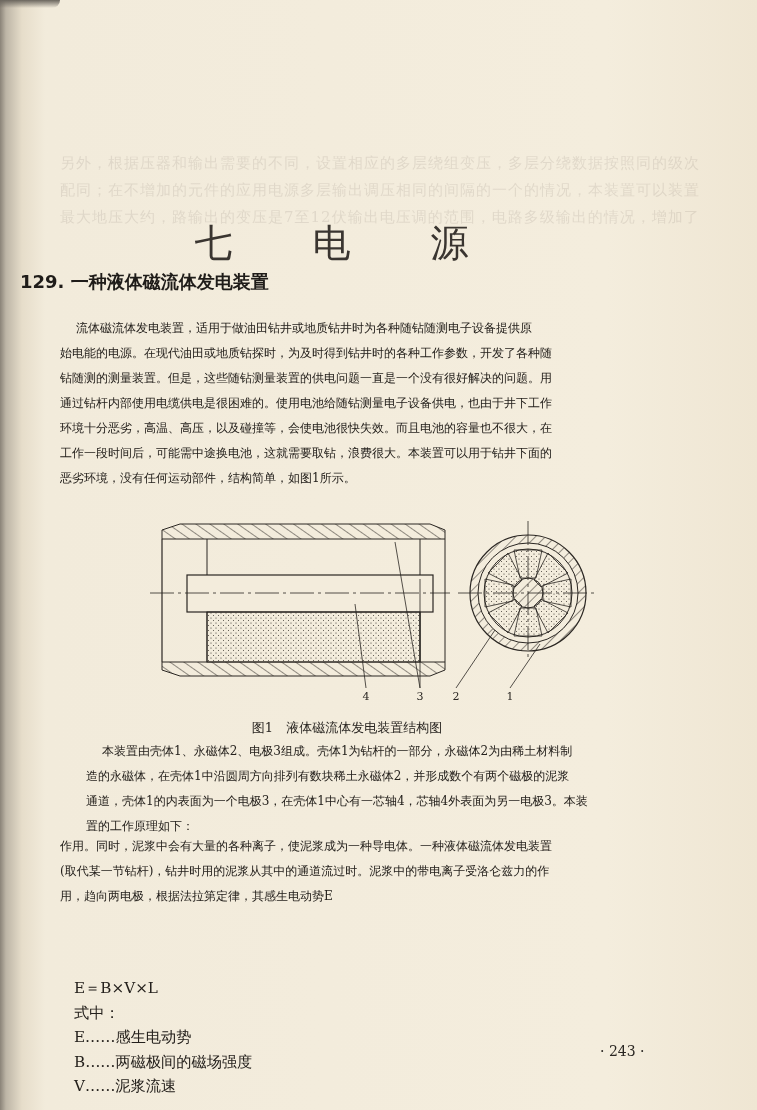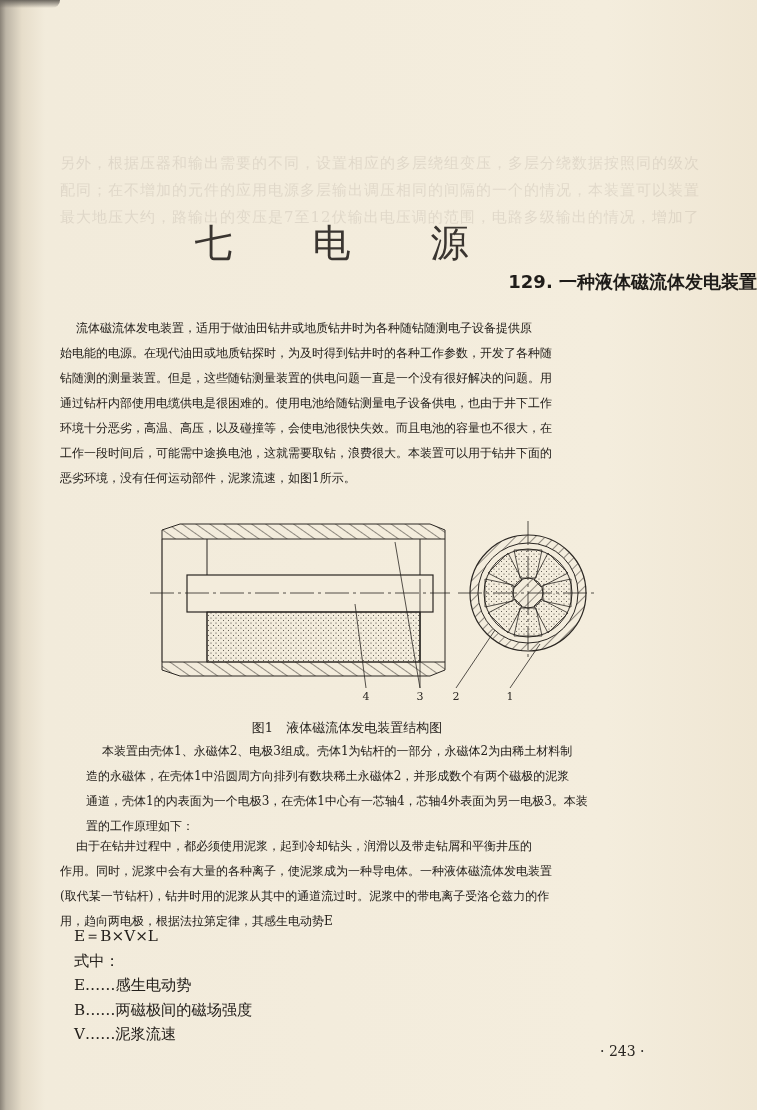--- a/index.html
+++ b/index.html
@@ -23,40 +23,40 @@
       position: absolute; left: 60px; width: 640px;
       color: rgba(110,100,90,0.14);
       font-size: 15px; line-height: 27px; letter-spacing: 1px;
       white-space: nowrap; overflow: hidden;
     }
     .chapter-title {
       position: absolute; left: 0; top: 218px; width: 697px; text-align: center;
       font-size: 38px; letter-spacing: 34px; color: #3a3530; font-weight: normal;
     }
     .section-title {
-      position: absolute; left: 0; top: 270px; width: 757px; text-align: right;
+      position: absolute; left: 0; top: 270px; width: 757px; text-align: left;
       font-family: "DejaVu Sans", "Liberation Sans", sans-serif;
       font-size: 18px; font-weight: bold; color: #1f1c19;
       padding-left: 20px; box-sizing: border-box;
     }
     .para {
       position: absolute; left: 60px; width: 640px;
       font-size: 12px; line-height: 25px; text-align: justify;
       color: #24201c;
     }
     .para .ln { display: block; white-space: nowrap; }
     .figure {
       position: absolute; left: 150px; top: 512px; width: 460px; height: 190px;
     }
     .caption {
       position: absolute; left: 0; top: 719px; width: 675px; text-align: center;
       font-size: 13px; color: #2a2622; padding-left: 19px; box-sizing: border-box;
     }
     .formula-block {
-      position: absolute; left: 74px; top: 924px; width: 400px;
+      position: absolute; left: 74px; top: 976px; width: 400px;
       font-size: 15.2px; line-height: 24.5px; color: #24201c;
     }
     .formula-block .ln { display: block; white-space: nowrap; }
     .page-number {
       position: absolute; left: 600px; top: 1043px; font-size: 14px; color: #2a2622;
     }
   </style>
 </head>
 <body>
 
@@ -77,21 +77,21 @@
 
   <div class="section-title">129. 一种液体磁流体发电装置</div>
 
   <div class="para" style="top:316px;">
     <span class="ln" style="padding-left:16px;">流体磁流体发电装置，适用于做油田钻井或地质钻井时为各种随钻随测电子设备提供原</span>
     <span class="ln">始电能的电源。在现代油田或地质钻探时，为及时得到钻井时的各种工作参数，开发了各种随</span>
     <span class="ln">钻随测的测量装置。但是，这些随钻测量装置的供电问题一直是一个没有很好解决的问题。用</span>
     <span class="ln">通过钻杆内部使用电缆供电是很困难的。使用电池给随钻测量电子设备供电，也由于井下工作</span>
     <span class="ln">环境十分恶劣，高温、高压，以及碰撞等，会使电池很快失效。而且电池的容量也不很大，在</span>
     <span class="ln">工作一段时间后，可能需中途换电池，这就需要取钻，浪费很大。本装置可以用于钻井下面的</span>
-    <span class="ln">恶劣环境，没有任何运动部件，泥浆流速，如图1所示。</span>
+    <span class="ln">恶劣环境，没有任何运动部件，结构简单，如图1所示。</span>
   </div>
 
   <div class="figure">
     <svg width="460" height="190" viewBox="0 0 460 190">
       <defs>
         <pattern id="hatch" width="8" height="8" patternUnits="userSpaceOnUse" patternTransform="rotate(-55)">
           <line x1="0" y1="0" x2="0" y2="8" stroke="#2a2622" stroke-width="1"></line>
         </pattern>
         <pattern id="hatch2" width="7" height="7" patternUnits="userSpaceOnUse" patternTransform="rotate(45)">
           <line x1="0" y1="0" x2="0" y2="7" stroke="#2a2622" stroke-width="1"></line>
@@ -155,21 +155,20 @@
   <div class="caption">图1　液体磁流体发电装置结构图</div>
 
   <div class="para" style="top:739px;margin-left:26px;">
     <span class="ln" style="padding-left:16px;">本装置由壳体1、永磁体2、电极3组成。壳体1为钻杆的一部分，永磁体2为由稀土材料制</span>
     <span class="ln">造的永磁体，在壳体1中沿圆周方向排列有数块稀土永磁体2，并形成数个有两个磁极的泥浆</span>
     <span class="ln">通道，壳体1的内表面为一个电极3，在壳体1中心有一芯轴4，芯轴4外表面为另一电极3。本装</span>
     <span class="ln">置的工作原理如下：</span>
   </div>
 
   <div class="para" style="top:834px;">
-    <span class="ln" style="padding-left:16px;">由于在钻井过程中，都必须使用泥浆，起到冷却钻头，润滑以及带走钻屑和平衡井压的</span>
     <span class="ln">作用。同时，泥浆中会有大量的各种离子，使泥浆成为一种导电体。一种液体磁流体发电装置</span>
     <span class="ln">(取代某一节钻杆)，钻井时用的泥浆从其中的通道流过时。泥浆中的带电离子受洛仑兹力的作</span>
     <span class="ln">用，趋向两电极，根据法拉第定律，其感生电动势E</span>
   </div>
 
   <div class="formula-block">
     <span class="ln">E＝B×V×L</span>
     <span class="ln">式中：</span>
     <span class="ln">E……感生电动势</span>
     <span class="ln">B……两磁极间的磁场强度</span>

